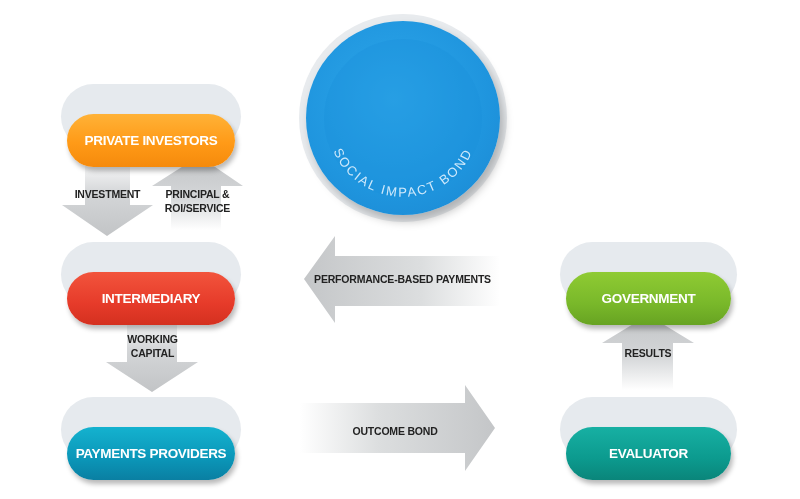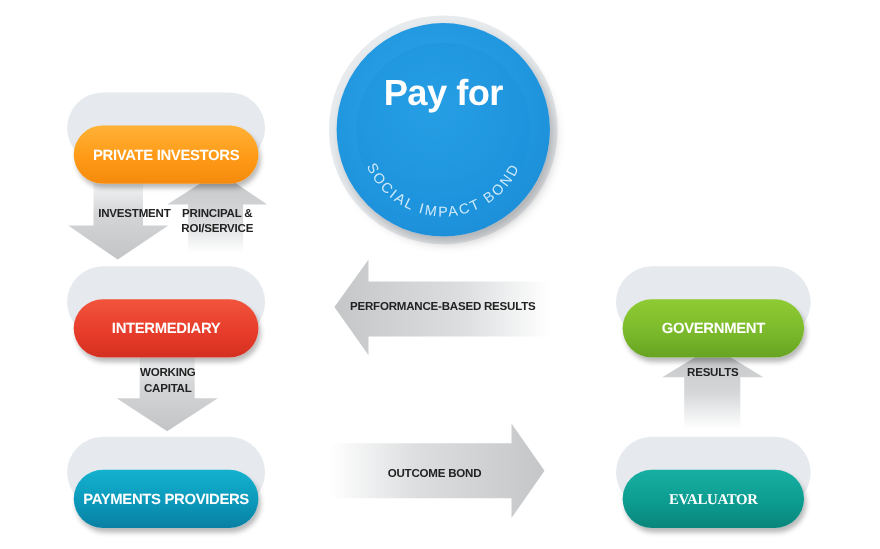--- a/index.html
+++ b/index.html
@@ -64,21 +64,20 @@
   <polygon points="304,279 335,236 335,256 500,256 500,306 335,306 335,323" fill="url(#gLeft)"></polygon>
 
   <polygon points="300,403 465,403 465,385 495,428 465,471 465,453 300,453" fill="url(#gRight)"></polygon>
 
   <polygon points="648,315 694,343 673,343 673,390 622,390 622,343 602,343" fill="url(#gUp)"></polygon>
 </svg>
 
 <div class="badge-ring"></div>
 <div class="badge">
   <div class="badge-inner"></div>
-  <div class="badge-title" style="top:46px;">Pay for</div>
 </div>
 <svg class="curve" viewBox="0 0 194 194">
   <defs>
     <path id="arcPath" d="M 22,112 A 76,76 0 0 0 172,112"></path>
   </defs>
   <text fill="#cfe9fb" font-family="Liberation Sans, sans-serif" font-size="13" letter-spacing="2">
     <textPath href="#arcPath" startOffset="50%" text-anchor="middle">SOCIAL IMPACT BOND</textPath>
   </text>
 </svg>
 
@@ -96,24 +95,24 @@
 <div class="pill p-blue" style="left:67px; top:403px; width:168px; height:53px;">
   <span>PAYMENTS PROVIDERS</span>
 </div>
 
 <div class="halo" style="left:560px; top:242px; width:177px; height:65px;"></div>
 <div class="pill p-green" style="left:566px; top:248px; width:165px; height:53px;">
   <span>GOVERNMENT</span>
 </div>
 
 <div class="halo" style="left:560px; top:397px; width:177px; height:65px;"></div>
-<div class="pill p-teal" style="left:566px; top:403px; width:165px; height:53px;font-family:Liberation Serif, serif;">
+<div class="pill p-teal" style="left:566px; top:403px; width:165px; height:53px;">
   <span>EVALUATOR</span>
 </div>
 
-<div class="lbl" style="left:60px; top:188px; width:95px;text-align:right;">INVESTMENT</div>
+<div class="lbl" style="left:60px; top:188px; width:95px;">INVESTMENT</div>
 <div class="lbl" style="left:150px; top:188px; width:95px;">PRINCIPAL &amp;</div>
 <div class="lbl" style="left:150px; top:202px; width:95px;">ROI/SERVICE</div>
 <div class="lbl" style="left:105px; top:333px; width:95px;">WORKING</div>
 <div class="lbl" style="left:105px; top:347px; width:95px;">CAPITAL</div>
-<div class="lbl" style="left:310px; top:273px; width:185px;">PERFORMANCE-BASED RESULTS</div>
+<div class="lbl" style="left:310px; top:273px; width:185px;">PERFORMANCE-BASED PAYMENTS</div>
 <div class="lbl" style="left:330px; top:425px; width:130px;">OUTCOME BOND</div>
-<div class="lbl" style="left:605px; top:333px; width:86px;">RESULTS</div>
+<div class="lbl" style="left:605px; top:347px; width:86px;">RESULTS</div>
 
 </body></html>

